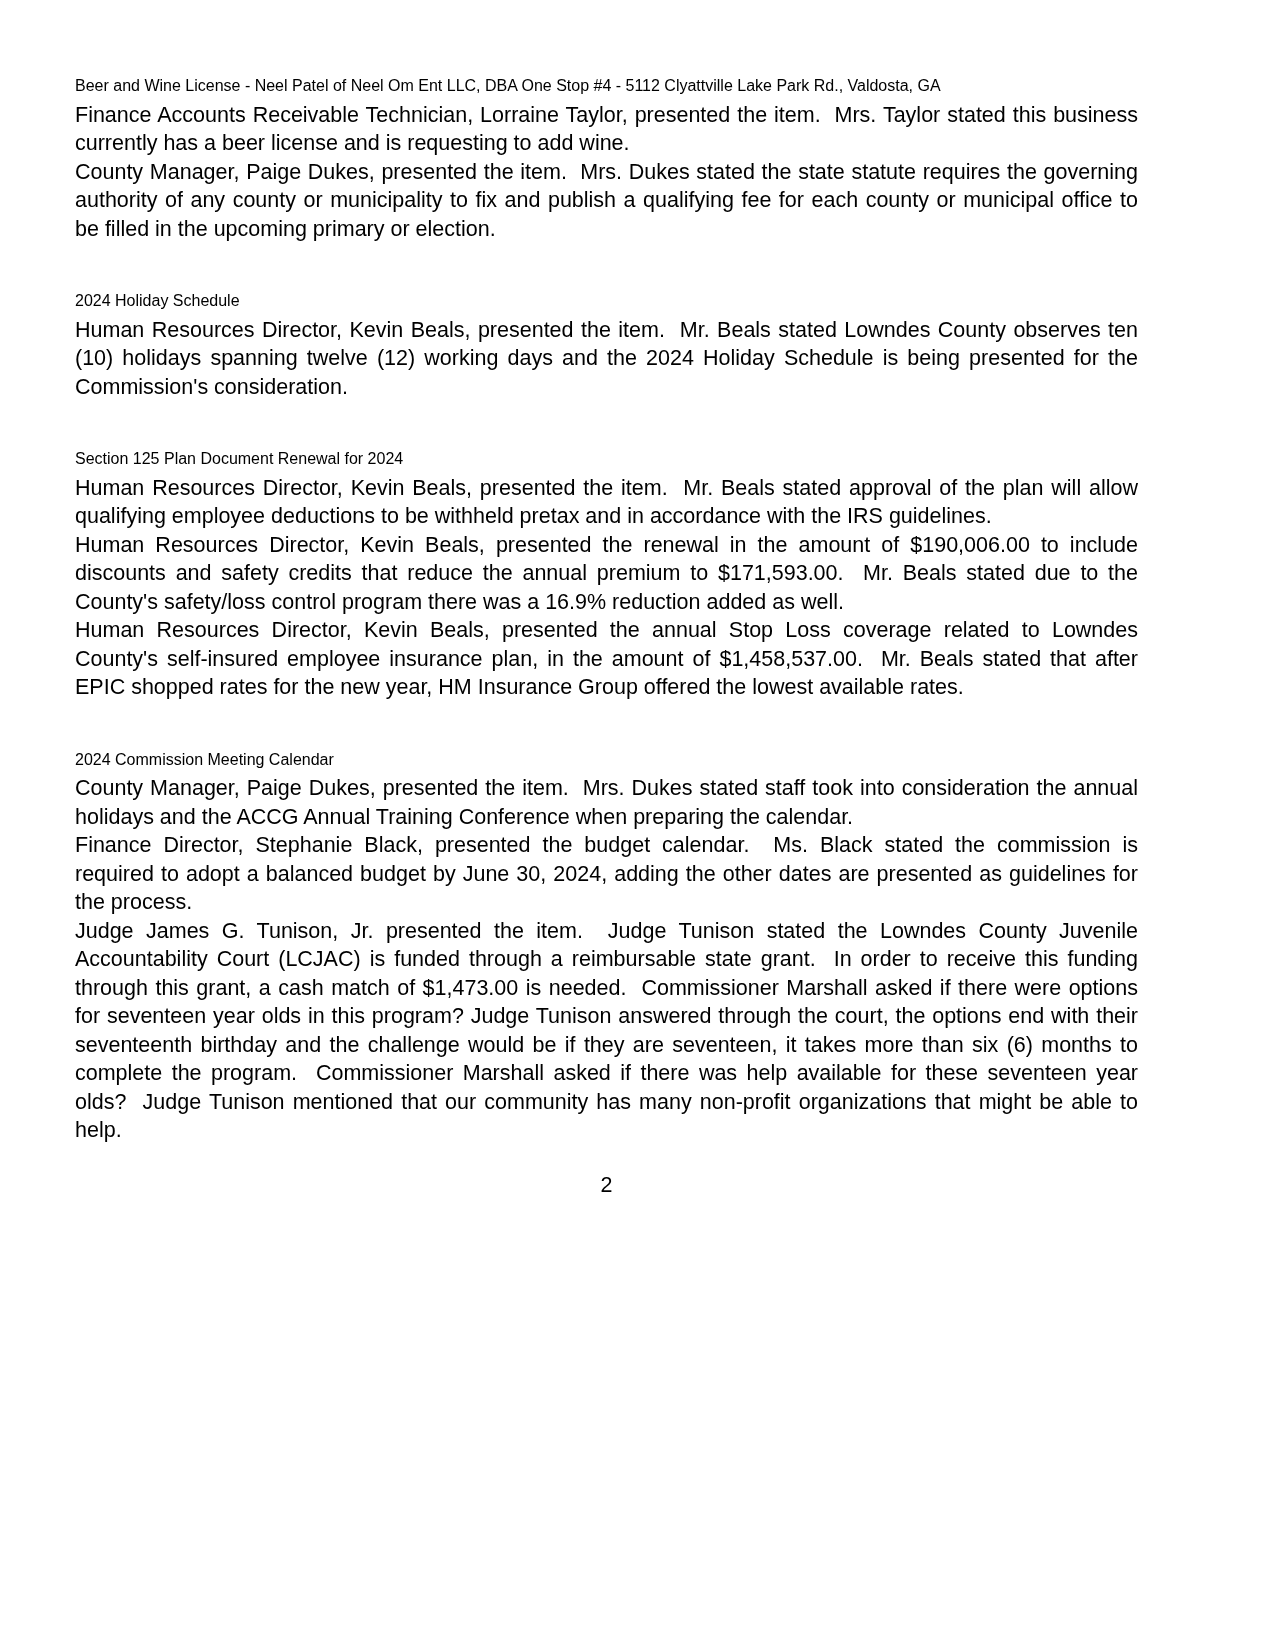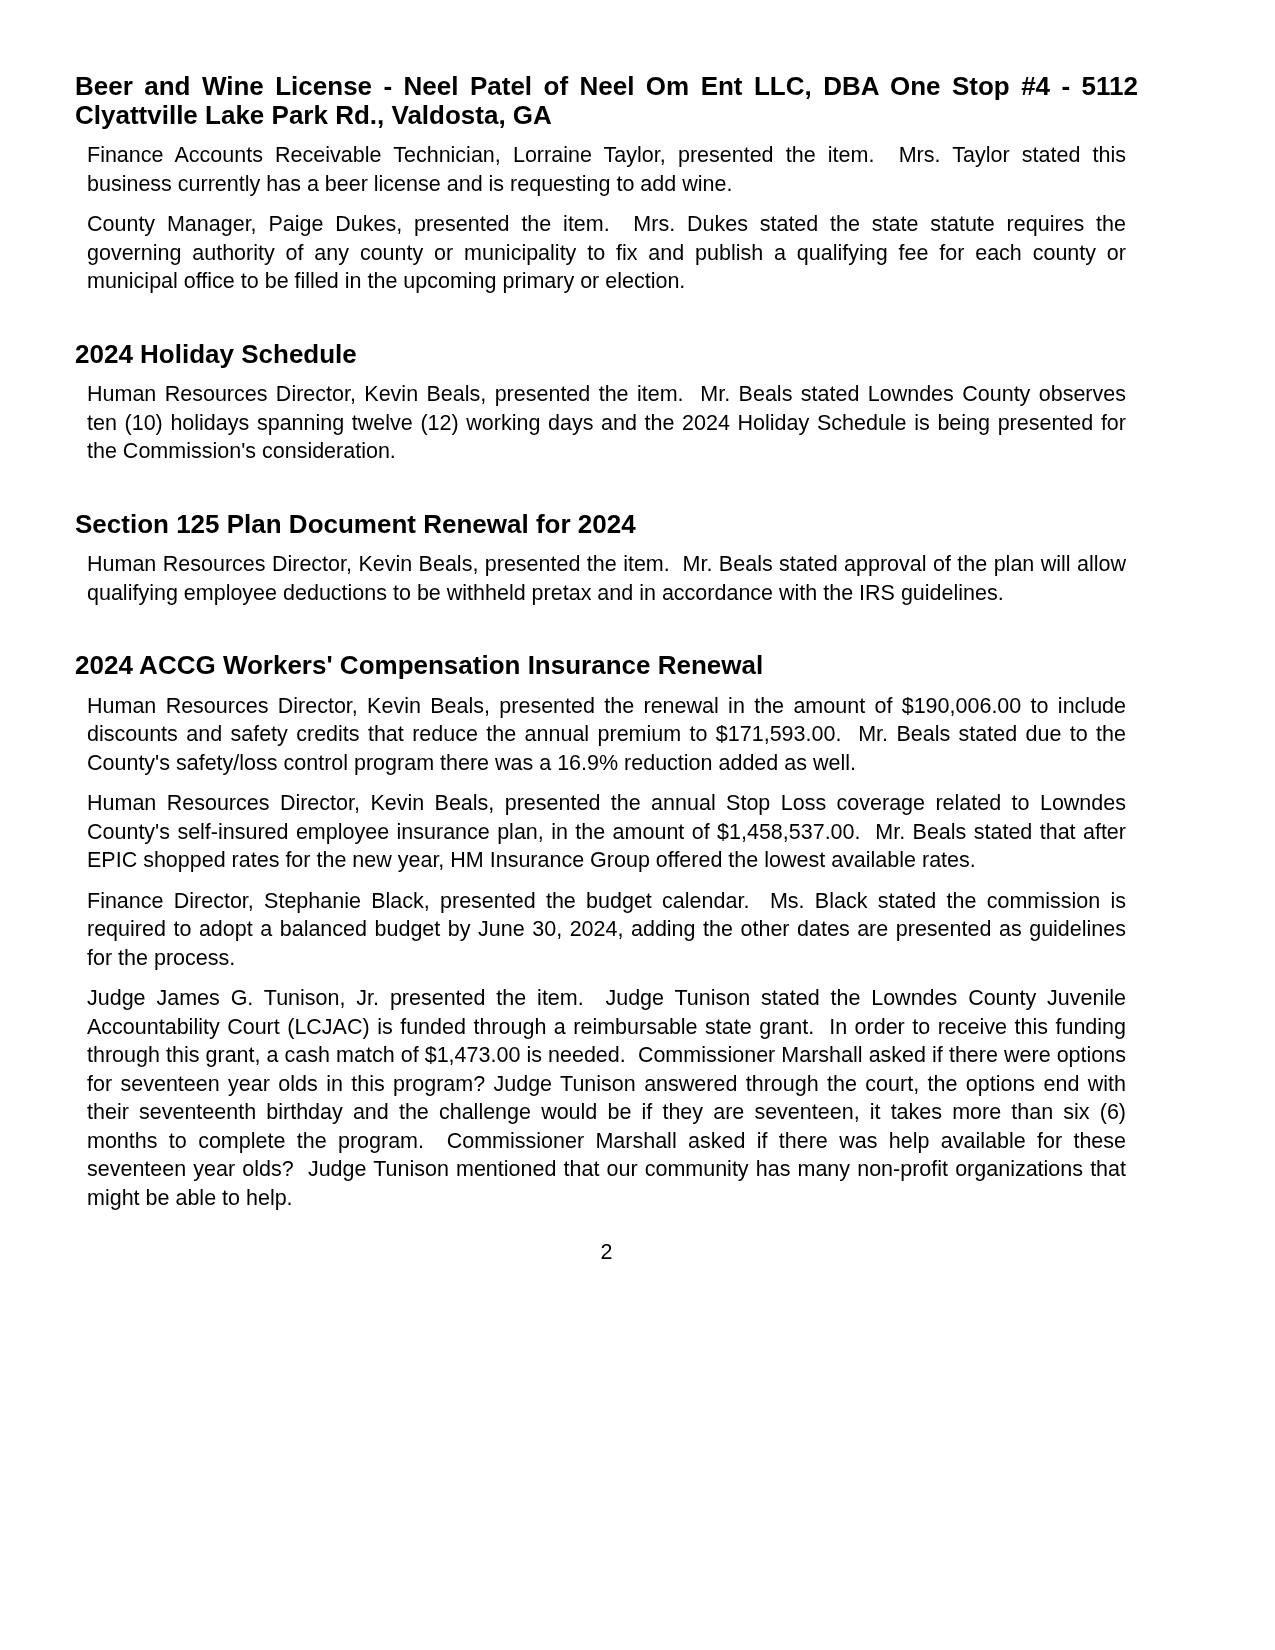--- a/index.html
+++ b/index.html
@@ -18,29 +18,29 @@
     position: absolute;
     top: 72px;
     left: 75px;
     width: 1063px;
     font-size: 21.5px;
     line-height: 28.5px;
     text-align: justify;
   }
   .doc-section { margin: 0; }
   .doc-section h2 {
-    font-size: 26px;
+    font-size: 16px;
     line-height: 28.5px;
-    font-weight: bold;
+    font-weight: normal;
     margin: 44px 0 0 0;
     text-align: justify;
   }
   .doc-section:first-child h2 { margin-top: 0; }
   .doc-section p {
-    margin: 12px;
+    margin: 0;
     white-space: pre-wrap;
   }
   .page-number {
     margin-top: 26px;
     text-align: center;
     font-size: 21.5px;
     line-height: 28.5px;
     white-space: normal;
   }
 </style>
@@ -62,28 +62,31 @@
     <h2>2024 Holiday Schedule</h2>
     <p>Human Resources Director, Kevin Beals, presented the item.  Mr. Beals stated Lowndes County observes ten (10) holidays spanning twelve (12) working days and the 2024 Holiday Schedule is being presented for the Commission's consideration.</p>
   </section>
 
   <section class="doc-section">
     <h2>Section 125 Plan Document Renewal for 2024</h2>
     <p>Human Resources Director, Kevin Beals, presented the item.  Mr. Beals stated approval of the plan will allow qualifying employee deductions to be withheld pretax and in accordance with the IRS guidelines.</p>
   </section>
 
   <section class="doc-section">
-    <h2>2024 ACCG Workers' Compensation Insurance Renewal</h2>
     <p>Human Resources Director, Kevin Beals, presented the renewal in the amount of $190,006.00 to include discounts and safety credits that reduce the annual premium to $171,593.00.  Mr. Beals stated due to the County's safety/loss control program there was a 16.9% reduction added as well.</p>
   </section>
 
   <section class="doc-section">
     <p>Human Resources Director, Kevin Beals, presented the annual Stop Loss coverage related to Lowndes County's self-insured employee insurance plan, in the amount of $1,458,537.00.  Mr. Beals stated that after EPIC shopped rates for the new year, HM Insurance Group offered the lowest available rates.</p>
   </section>
 
+  <section class="doc-section">
+    <h2>2024 Commission Meeting Calendar</h2>
+    <p>County Manager, Paige Dukes, presented the item.  Mrs. Dukes stated staff took into consideration the annual holidays and the ACCG Annual Training Conference when preparing the calendar.</p>
+  </section>
 
   <section class="doc-section">
     <p>Finance Director, Stephanie Black, presented the budget calendar.  Ms. Black stated the commission is required to adopt a balanced budget by June 30, 2024, adding the other dates are presented as guidelines for the process.</p>
   </section>
 
   <section class="doc-section">
     <p>Judge James G. Tunison, Jr. presented the item.  Judge Tunison stated the Lowndes County Juvenile Accountability Court (LCJAC) is funded through a reimbursable state grant.  In order to receive this funding through this grant, a cash match of $1,473.00 is needed.  Commissioner Marshall asked if there were options for seventeen year olds in this program? Judge Tunison answered through the court, the options end with their seventeenth birthday and the challenge would be if they are seventeen, it takes more than six (6) months to complete the program.  Commissioner Marshall asked if there was help available for these seventeen year olds?  Judge Tunison mentioned that our community has many non-profit organizations that might be able to help.</p>
   </section>
 
   <div class="page-number">2</div>

